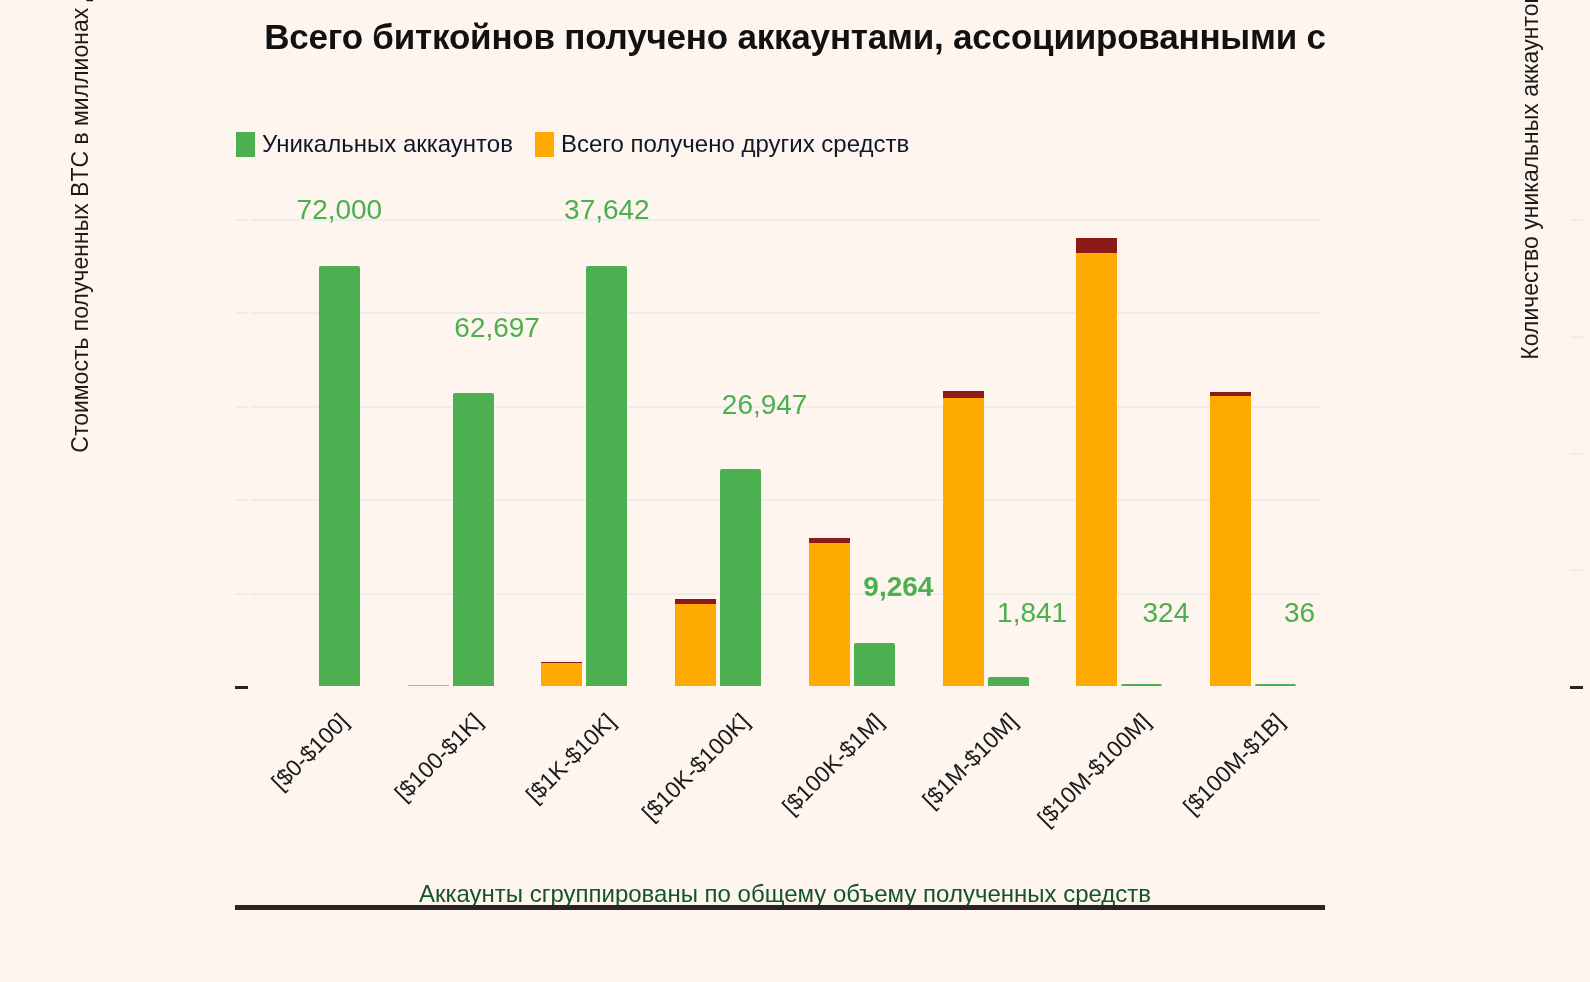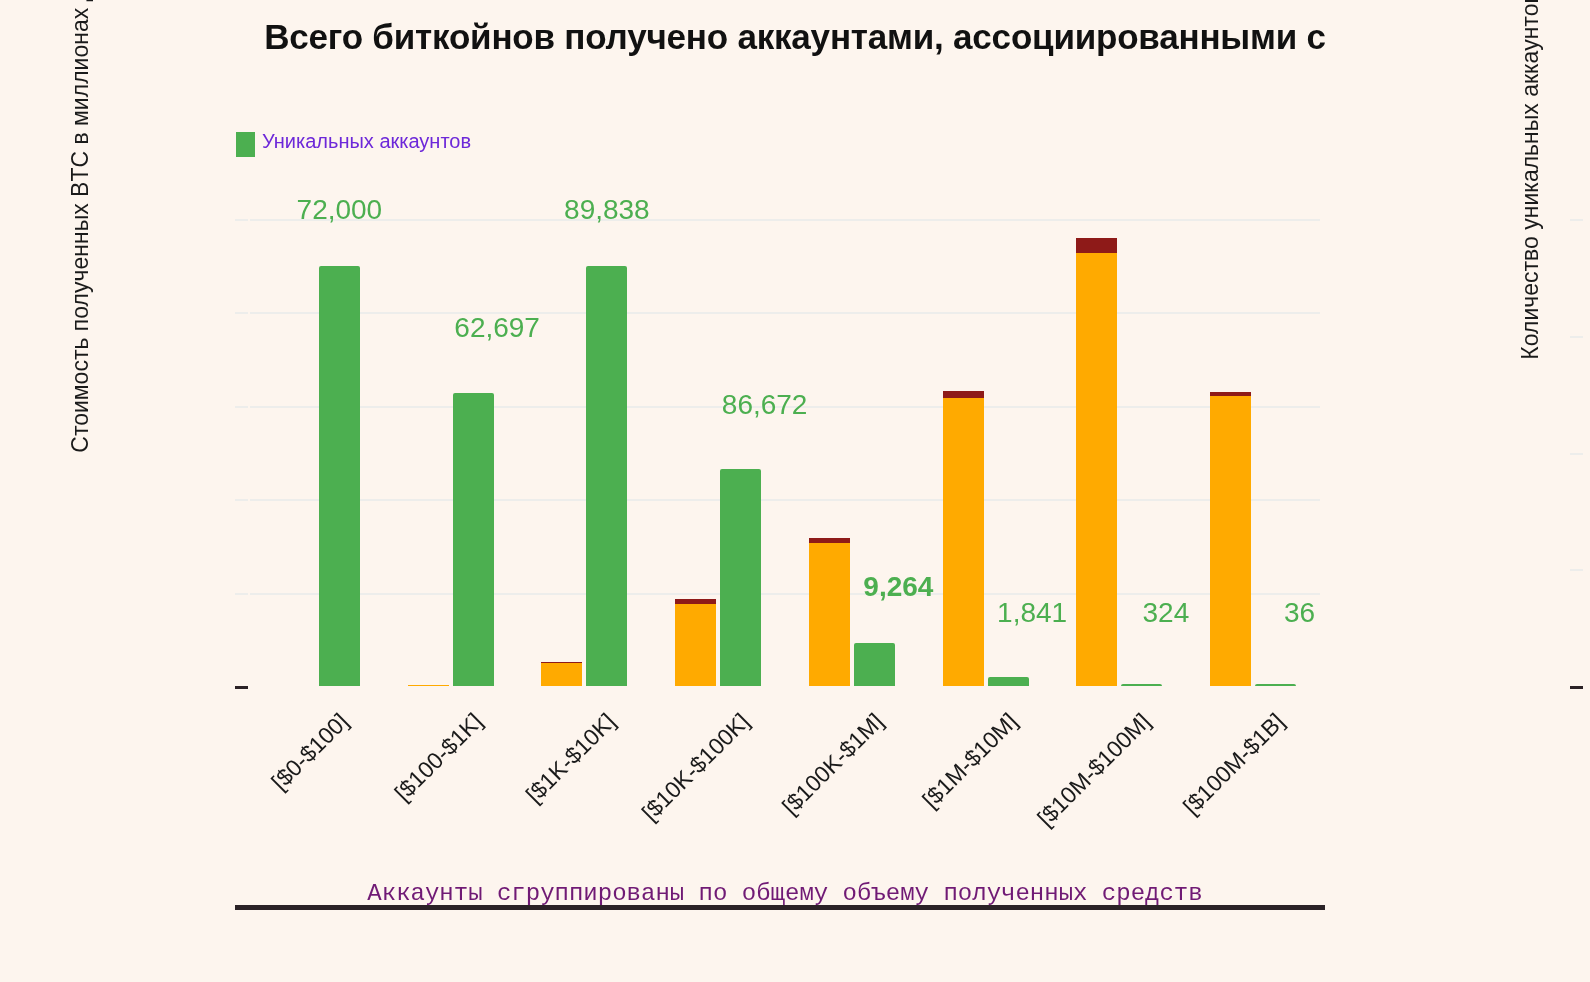--- a/index.html
+++ b/index.html
@@ -22,21 +22,21 @@
     letter-spacing:-0.2px;
     color:#111;
   }
   .title-line{display:block;}
 
   
   .legend{
     position:absolute;left:236px;top:130px;width:1200px;
     display:flex;flex-direction:row;align-items:flex-start;
     justify-content:flex-start;
-    font-size:20px;color:#6d28d9;
+    font-size:24px;color:#0f172a;
   }
   .legend-item{display:flex;align-items:flex-start;margin-right:22px;}
   .legend-swatch{
     width:19px;height:25px;margin-right:7px;flex:0 0 auto;margin-top:2px;
   }
   .legend-label{line-height:1.15;max-width:380px;}
   .legend-item.crim .legend-label{text-align:center;width:378px;max-width:378px;}
 
   
   .ylabel-left{
@@ -52,21 +52,21 @@
     position:absolute;
     left:1250px;top:162px;width:560px;
     transform:rotate(-90deg);
     transform-origin:center center;
     text-align:center;
     font-size:23px;color:#1a1a1a;
     white-space:nowrap;
   }
   .xlabel{
     position:absolute;left:250px;top:880px;width:1070px;
-    text-align:center;font-size:24px;color:#701a75;font-family:Liberation Mono, monospace;
+    text-align:center;font-size:24px;color:#14532d;
   }
 
   
   .plot{
     position:absolute;
     left:250px;top:219px;
     width:1070px;height:467px;
   }
   .gridline{
     position:absolute;left:0;width:100%;height:2px;
@@ -113,20 +113,24 @@
 <div class="chart-root">
 
   <div class="title">
     <span class="title-line">Всего биткойнов получено аккаунтами, ассоциированными с</span>
   </div>
 
   <div class="legend">
     <div class="legend-item">
       <span class="legend-swatch" style="background:#4CAF50"></span>
       <span class="legend-label">Уникальных аккаунтов</span>
+    </div>
+    <div class="legend-item">
+      <span class="legend-swatch" style="background:#FFAA00"></span>
+      <span class="legend-label">Всего получено других средств</span>
     </div>
   </div>
 
   <div class="ylabel-left">Стоимость полученных BTC в миллионах долларов</div>
   <div class="ylabel-right">Количество уникальных аккаунтов</div>
   <div class="xlabel">Аккаунты сгруппированы по общему объему полученных средств</div>
 
   <div class="plot" id="plot">
     <div class="axis-baseline"></div>
   <div class="gridline zero" style="top: 467px;"></div>
@@ -150,27 +154,27 @@
       <div class="val-label" style="left: 89.375px; top: -25px;">72,000</div>
       <div class="cat-label" style="left: 84.875px; top: 489px; transform: translateX(-100%) rotate(-45deg); transform-origin: right top;">[$0-$100]</div>
       <div class="bar bar-money" style="left: 157.625px; width: 41px; height: 0.7472px;"></div>
       <div class="bar bar-accounts" style="left: 202.625px; width: 41px; height: 292.795px;"></div>
       <div class="val-label" style="left: 247.125px; top: 93px;">62,697</div>
       <div class="cat-label" style="left: 218.625px; top: 489px; transform: translateX(-100%) rotate(-45deg); transform-origin: right top;">[$100-$1K]</div>
       <div class="bar bar-money" style="left: 291.375px; width: 41px; height: 23.9104px;">
         <div class="bar-crim" style="height: 0.7472px;"></div>
       </div>
       <div class="bar bar-accounts" style="left: 336.375px; width: 41px; height: 419.543px;"></div>
-      <div class="val-label" style="left: 356.875px; top: -25px;">89,838</div>
+      <div class="val-label" style="left: 356.875px; top: -25px;">37,642</div>
       <div class="cat-label" style="left: 352.375px; top: 489px; transform: translateX(-100%) rotate(-45deg); transform-origin: right top;">[$1K-$10K]</div>
       <div class="bar bar-money" style="left: 425.125px; width: 41px; height: 86.6752px;">
         <div class="bar-crim" style="height: 4.4832px;"></div>
       </div>
       <div class="bar bar-accounts" style="left: 470.125px; width: 41px; height: 217.44px;"></div>
-      <div class="val-label" style="left: 514.625px; top: 170px;">86,672</div>
+      <div class="val-label" style="left: 514.625px; top: 170px;">26,947</div>
       <div class="cat-label" style="left: 486.125px; top: 489px; transform: translateX(-100%) rotate(-45deg); transform-origin: right top;">[$10K-$100K]</div>
       <div class="bar bar-money" style="left: 558.875px; width: 41px; height: 147.572px;">
         <div class="bar-crim" style="height: 4.8568px;"></div>
       </div>
       <div class="bar bar-accounts" style="left: 603.875px; width: 41px; height: 43.2629px;"></div>
       <div class="val-label" style="left: 648.375px; top: 352px; font-weight: bold;">9,264</div>
       <div class="cat-label" style="left: 619.875px; top: 489px; transform: translateX(-100%) rotate(-45deg); transform-origin: right top;">[$100K-$1M]</div>
       <div class="bar bar-money" style="left: 692.625px; width: 41px; height: 295.144px;">
         <div class="bar-crim" style="height: 6.7248px;"></div>
       </div>

